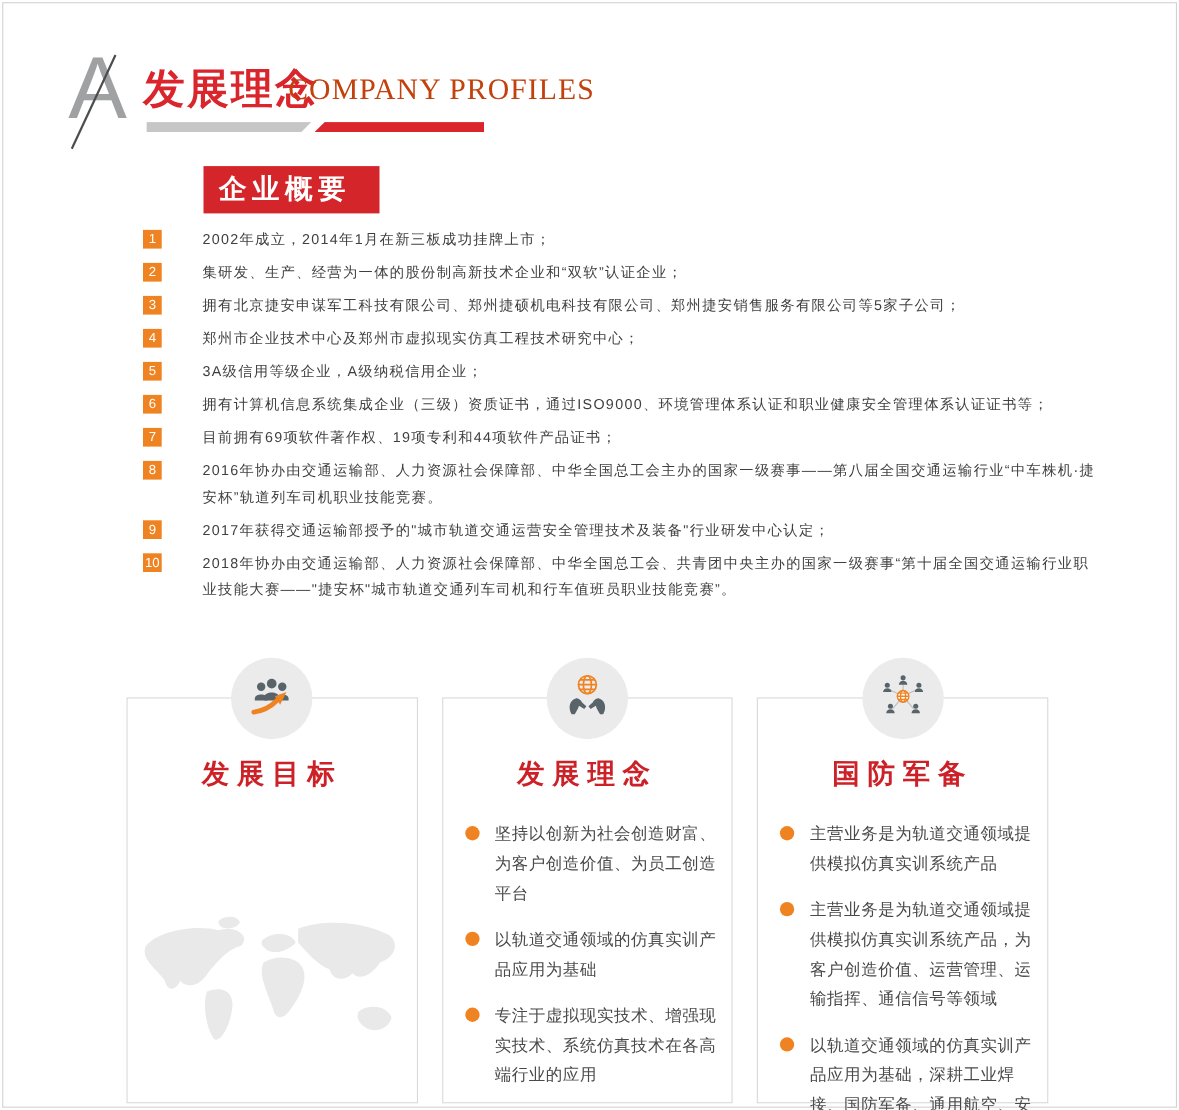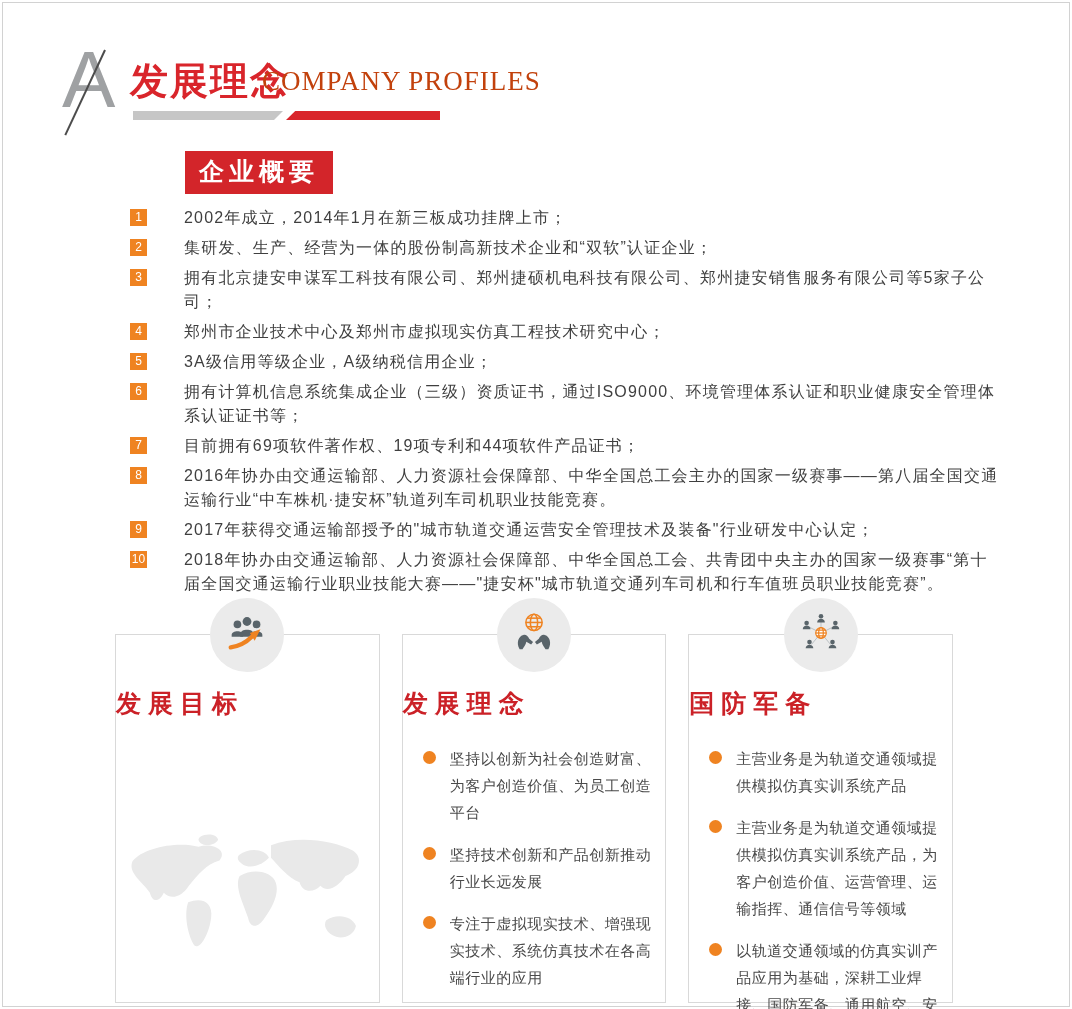--- a/index.html
+++ b/index.html
@@ -11,35 +11,35 @@
   .a-letter{position:absolute;left:62px;top:40px;font-size:80px;line-height:1;color:#9fa1a3;font-family:"Liberation Sans",sans-serif;}
   .a-slash{position:absolute;left:104px;top:50px;width:2px;height:94px;background:#4c4c4c;transform:rotate(25deg);transform-origin:top center;}
   .title-cn{position:absolute;left:130px;top:56px;font-size:38px;font-weight:900;color:#d9252b;letter-spacing:2px;}
   .title-en{position:absolute;left:262px;top:66px;font-size:27px;color:#c2410c;font-family:"Liberation Serif","DejaVu Serif",serif;letter-spacing:1px;}
   .bar-gray{position:absolute;left:133px;top:111px;width:150px;height:9px;background:#c6c6c6;clip-path:polygon(0 0,100% 0,94% 100%,0 100%);}
   .bar-red{position:absolute;left:286px;top:111px;width:154px;height:9px;background:#d9252b;clip-path:polygon(6% 0,100% 0,100% 100%,0 100%);}
 
   
   .banner{position:absolute;left:185px;top:151px;background:#d3252a;color:#ffffff;
           font-family:"Liberation Serif","DejaVu Serif",serif;font-size:25px;font-weight:bold;
-          padding:4px 14px 6px 14px;letter-spacing:5px;}
+          padding:4px 26px 6px 14px;letter-spacing:5px;}
 
   
   .list{position:absolute;left:130px;top:206px;width:872px;}
   .item{display:flex;margin-bottom:6px;}
   .badge{flex:0 0 auto;width:17px;height:17px;background:#ef8321;color:#fff;font-size:12px;
          line-height:17px;text-align:center;margin-top:3px;}
-  .item-text{margin-left:37px;font-size:16px;line-height:24px;color:#3f3f3f;letter-spacing:1.2px;}
+  .item-text{margin-left:37px;font-size:13px;line-height:24px;color:#3f3f3f;letter-spacing:1.2px;}
 
   
   .cards{position:absolute;left:115px;top:634px;width:838px;height:369px;display:flex;gap:22px;}
   .card{position:relative;flex:1;border:1px solid #d9d9d9;background:#fff;}
   .circle{position:absolute;top:-37px;left:50%;transform:translateX(-50%);width:74px;height:74px;
           border-radius:50%;background:#ebebeb;display:flex;align-items:center;justify-content:center;}
-  .card-title{margin-top:52px;text-align:left;font-family:"Liberation Serif","DejaVu Serif",serif;
+  .card-title{margin-top:52px;text-align:center;font-family:"Liberation Serif","DejaVu Serif",serif;
               font-weight:bold;font-size:25px;color:#cb2127;letter-spacing:7px;}
   .bullets{margin:22px 14px 0 20px;padding:0;list-style:none;}
   .bullet{display:flex;margin-bottom:15px;}
   .dot{flex:0 0 13px;width:13px;height:13px;border-radius:50%;background:#ef8321;margin-top:6px;margin-right:14px;}
   .bullet-text{font-size:15px;line-height:27px;color:#4a4a4a;letter-spacing:0.5px;}
   .map{position:absolute;left:6px;right:6px;bottom:36px;}
 </style>
 </head>
 <body>
 
@@ -164,21 +164,21 @@
       <h3 class="card-title">发展理念</h3>
       <div class="bullets">
 
           <div class="bullet">
             <span class="dot"></span>
             <span class="bullet-text">坚持以创新为社会创造财富、为客户创造价值、为员工创造平台</span>
           </div>
 
           <div class="bullet">
             <span class="dot"></span>
-            <span class="bullet-text">坚持技术创新和产品创新推动行业长远发展</span>
+            <span class="bullet-text">以轨道交通领域的仿真实训产品应用为基础</span>
           </div>
 
           <div class="bullet">
             <span class="dot"></span>
             <span class="bullet-text">专注于虚拟现实技术、增强现实技术、系统仿真技术在各高端行业的应用</span>
           </div>
 
           <div class="bullet">
 
             <span class="bullet-text">以虚拟仿真开发平台为引擎实施同心多元化发展战略</span>

